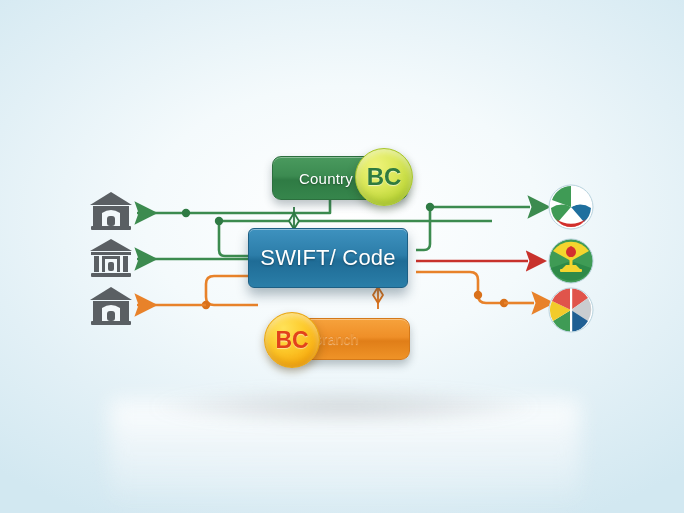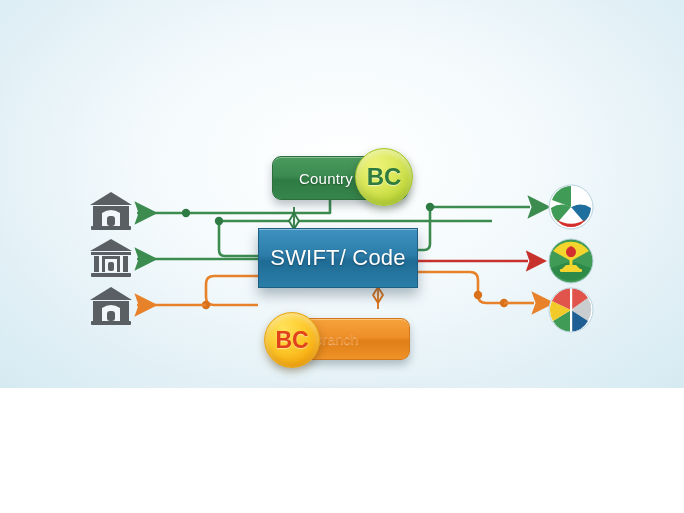--- a/index.html
+++ b/index.html
@@ -2,21 +2,21 @@
 <html><head>
 <meta charset="utf-8">
 <style>
   html,body{margin:0;padding:0;}
   body{
     width:684px;height:513px;overflow:hidden;
     font-family:"Liberation Sans", sans-serif;
     background:#ffffff;
   }
   #stage{
-    position:relative;width:684px;height:388px;overflow:hidden;
+    position:relative;width:684px;height:513px;overflow:hidden;
     background:
       radial-gradient(ellipse 520px 340px at 50% 42%, #ffffff 0%, #f4fafc 38%, #e2f0f6 70%, #d2e8f1 100%),
       linear-gradient(160deg,#d9ecf3 0%,#eaf5f8 35%,#f6fbfc 55%,#dfeff5 100%);
     text-decoration: underline;
   }
   
   .floor-shadow{
     position:absolute;left:150px;top:388px;width:390px;height:38px;
     background:radial-gradient(ellipse at 50% 50%, rgba(120,130,140,.28) 0%, rgba(120,130,140,.12) 45%, rgba(120,130,140,0) 72%);
     filter:blur(7px);
@@ -42,21 +42,21 @@
   }
 
   #country-pill{
     left:272px;top:156px;width:134px;height:42px;
     background:linear-gradient(180deg,#4a9a5e 0%,#3c8b51 45%,#2f7b44 55%,#36864c 100%);
     border:1px solid #2c6f3e;
   }
   #country-pill .ptext{font-size:15px;padding-right:28px;}
 
   #swift-box{
-    left:258px;top:228px;width:158px;height:58px;border-radius:0;
+    left:248px;top:228px;width:158px;height:58px;border-radius:6px;
     background:linear-gradient(180deg,#3e92bf 0%,#2c7da9 45%,#1f6c96 55%,#2a7ea8 100%);
     border:1px solid #1d5f84;
     box-shadow:0 7px 12px rgba(30,60,80,.35), inset 0 1px 0 rgba(255,255,255,.4);
   }
   #swift-box .ptext{font-size:22px;font-weight:500;}
 
   #branch-pill{
     left:274px;top:318px;width:134px;height:40px;
     background:linear-gradient(180deg,#f6a23c 0%,#ef8f28 45%,#e07e18 55%,#ef9327 100%);
     border:1px solid #d4791a;

